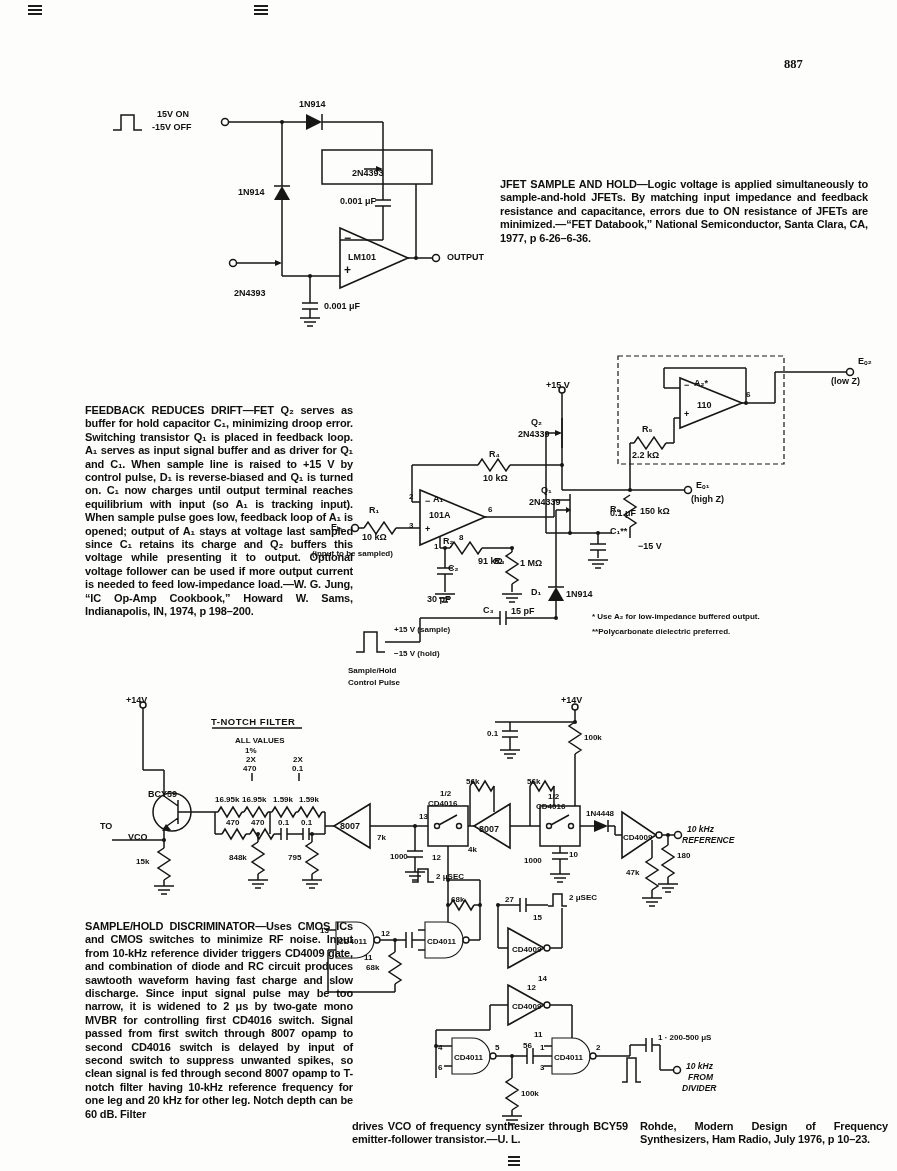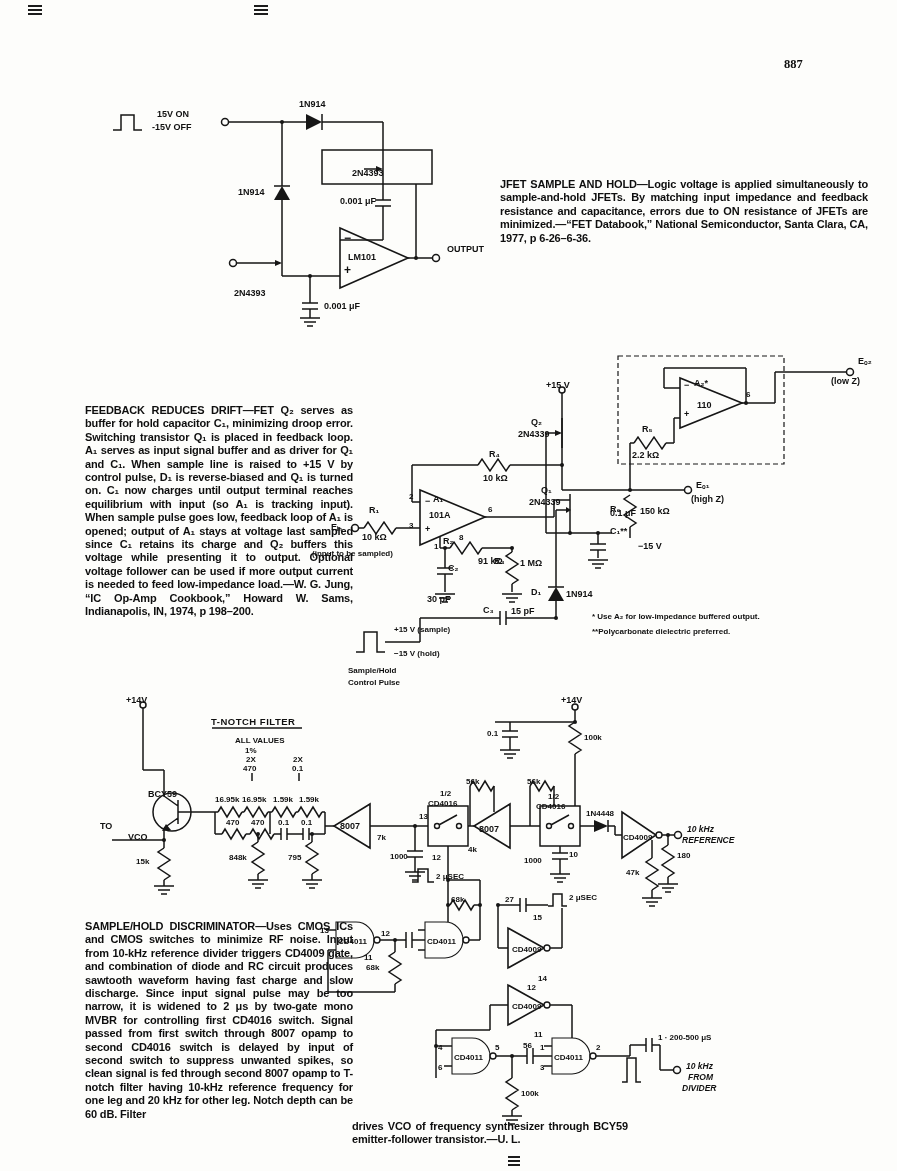--- a/index.html
+++ b/index.html
@@ -198,21 +198,21 @@
       <span class="clabel" style="left: 157px; top: 109px;">15V ON</span>
       <span class="clabel" style="left: 152px; top: 122px;">-15V OFF</span>
       <span class="clabel" style="left: 299px; top: 99px;">1N914</span>
       <span class="clabel" style="left: 352px; top: 168px;">2N4393</span>
       <span class="clabel" style="left: 340px; top: 196px;">0.001 μF</span>
       <span class="clabel" style="left: 238px; top: 187px;">1N914</span>
       <span class="clabel" style="left: 234px; top: 288px;">2N4393</span>
       <span class="clabel" style="left: 348px; top: 252px;">LM101</span>
       <span class="clabel lg" style="left: 344px; top: 231px;">−</span>
       <span class="clabel lg" style="left: 344px; top: 263px;">+</span>
-      <span class="clabel" style="left: 447px; top: 244px;">OUTPUT</span>
+      <span class="clabel" style="left: 447px; top: 252px;">OUTPUT</span>
       <span class="clabel" style="left: 324px; top: 301px;">0.001 μF</span>
       <span class="clabel" style="left: 546px; top: 380px;">+15 V</span>
       <span class="clabel" style="left: 531px; top: 417px;">Q₂</span>
       <span class="clabel" style="left: 518px; top: 429px;">2N4339</span>
       <span class="clabel" style="left: 838px; top: 356px; margin-left: 20px;">Eₒ₂</span>
       <span class="clabel" style="left: 831px; top: 376px;">(low Z)</span>
       <span class="clabel" style="left: 684px; top: 380px;">−</span>
       <span class="clabel" style="left: 694px; top: 378px;">A₂*</span>
       <span class="clabel" style="left: 697px; top: 400px;">110</span>
       <span class="clabel" style="left: 684px; top: 409px;">+</span>
@@ -338,14 +338,15 @@
     </div>
 
   <div class="cap" style="left:500px;top:178px;width:368px">JFET SAMPLE AND HOLD—Logic voltage is applied simultaneously to sample-and-hold JFETs. By matching input impedance and feedback resistance and capacitance, errors due to ON resistance of JFETs are minimized.—“FET Databook,” National Semiconductor, Santa Clara, CA, 1977, p 6-26–6-36.</div>
 
   <div class="cap" style="left:85px;top:404px;width:268px">FEEDBACK REDUCES DRIFT—FET Q₂ serves as buffer for hold capacitor C₁, minimizing droop error. Switching transistor Q₁ is placed in feedback loop. A₁ serves as input signal buffer and as driver for Q₁ and C₁. When sample line is raised to +15 V by control pulse, D₁ is reverse-biased and Q₁ is turned on. C₁ now charges until output terminal reaches equilibrium with input (so A₁ is tracking input). When sample pulse goes low, feedback loop of A₁ is opened; output of A₁ stays at voltage last sampled since C₁ retains its charge and Q₂ buffers this voltage while presenting it to output. Optional voltage follower can be used if more output current is needed to feed low-impedance load.—W. G. Jung, “IC Op-Amp Cookbook,” Howard W. Sams, Indianapolis, IN, 1974, p 198–200.</div>
 
   <div class="cap" style="left:85px;top:920px;width:268px">SAMPLE/HOLD DISCRIMINATOR—Uses CMOS ICs and CMOS switches to minimize RF noise. Input from 10-kHz reference divider triggers CD4009 gate, and combination of diode and RC circuit produces sawtooth waveform having fast charge and slow discharge. Since input signal pulse may be too narrow, it is widened to 2 μs by two-gate mono MVBR for controlling first CD4016 switch. Signal passed from first switch through 8007 opamp to second CD4016 switch is delayed by input of second switch to suppress unwanted spikes, so clean signal is fed through second 8007 opamp to T-notch filter having 10-kHz reference frequency for one leg and 20 kHz for other leg. Notch depth can be 60 dB. Filter</div>
 
   <div class="cap" style="left:352px;top:1120px;width:276px">drives VCO of frequency synthesizer through BCY59 emitter-follower transistor.—U. L.</div>
 
+  <div class="cap" style="left:640px;top:1120px;width:248px">Rohde, Modern Design of Frequency Synthesizers, Ham Radio, July 1976, p 10–23.</div>
 
 </div>
 
 </body></html>

